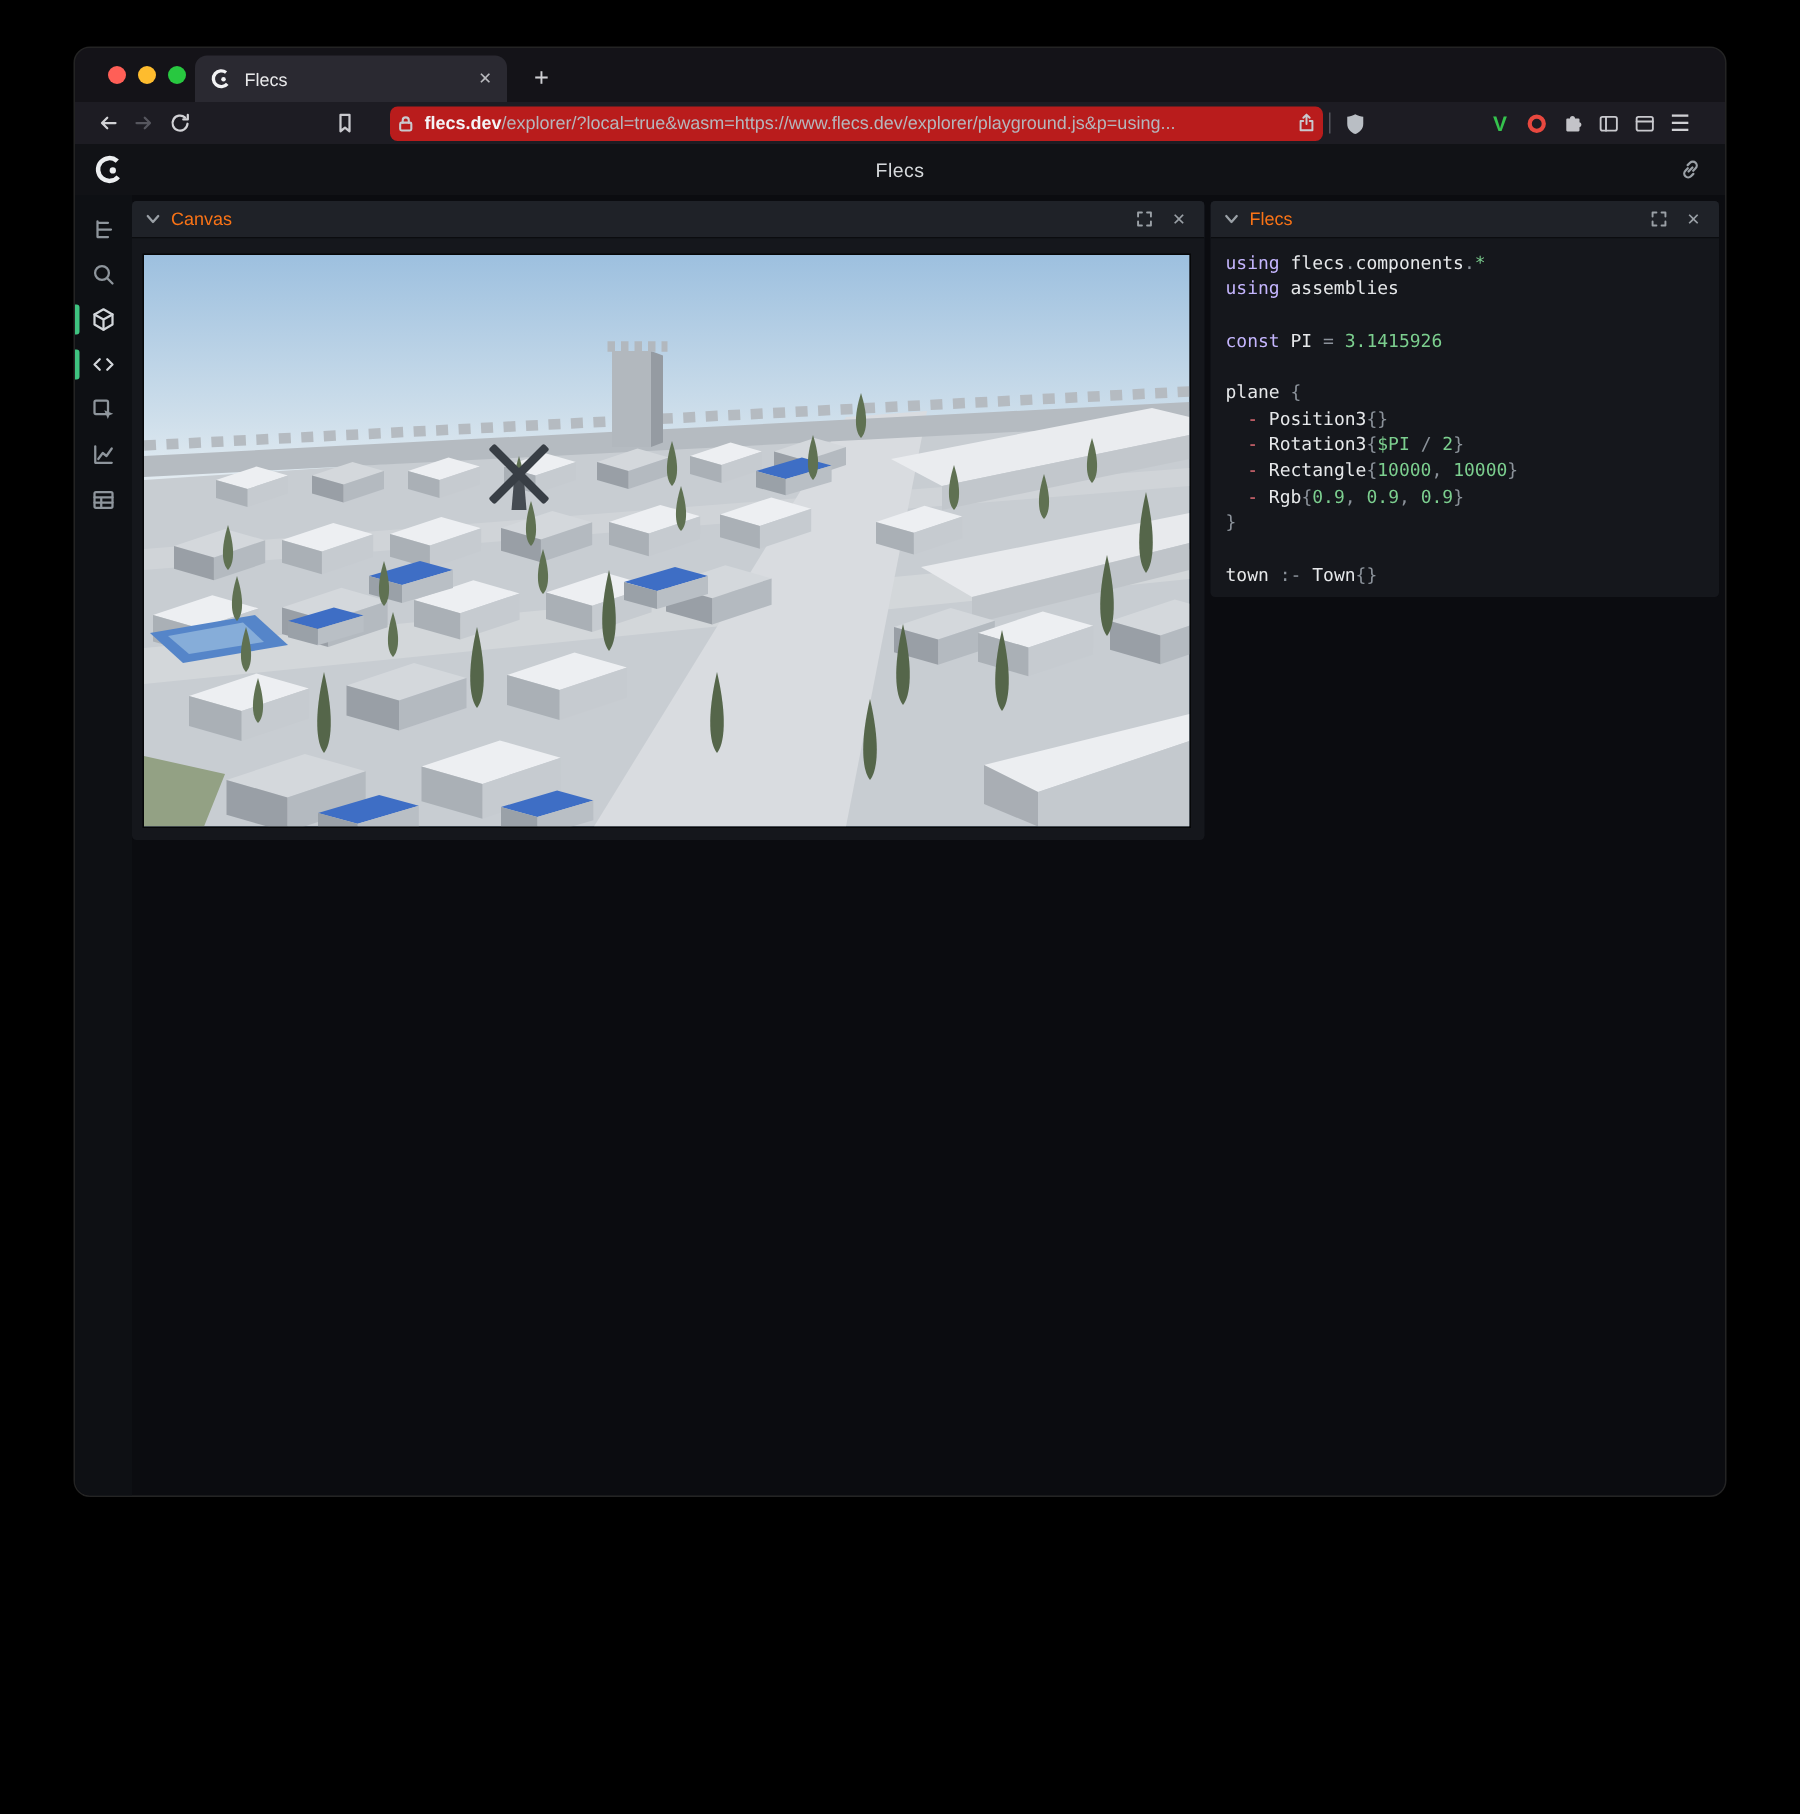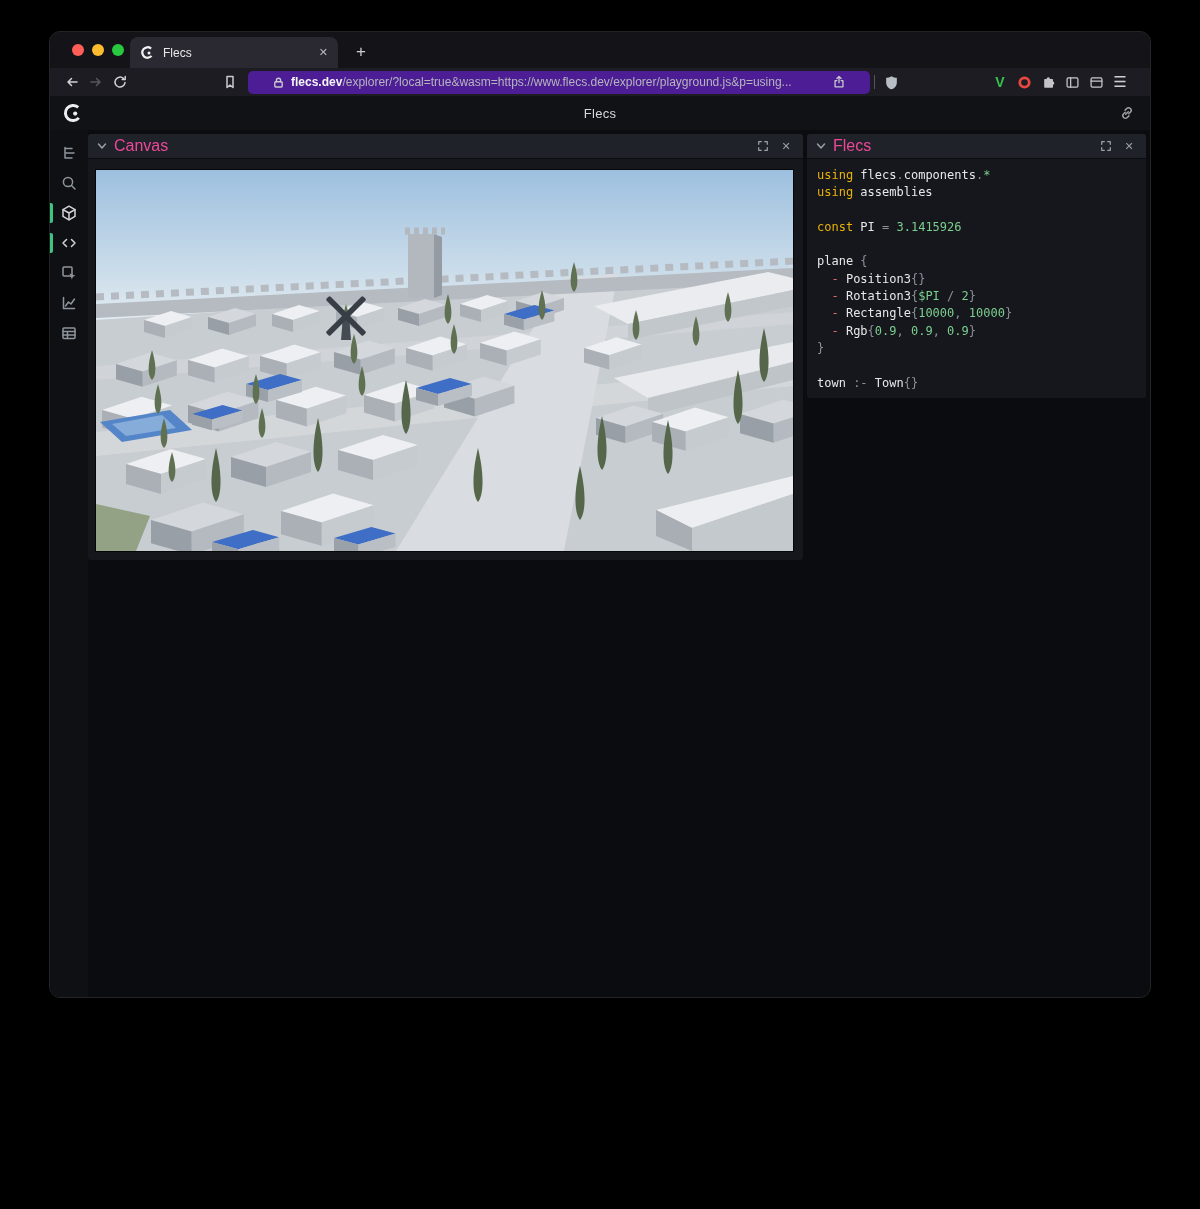--- a/index.html
+++ b/index.html
@@ -12,21 +12,21 @@
   .light{width:12px;height:12px;border-radius:50%}
   .tab{position:absolute;left:80px;top:5px;width:208px;height:31px;background:#2a2931;border-radius:8px 8px 0 0;display:flex;align-items:center;padding:0 10px;gap:8px}
   .tab-label{font-size:12px;color:#e8e8ea;flex:1;white-space:nowrap;overflow:hidden}
   .tab-close{font-size:11px;color:#b9b9be}
   .newtab{position:absolute;left:298px;top:7px;width:26px;height:26px;display:grid;place-items:center;color:#cfcfd3;font-size:17px;border-radius:4px}
 
   
   .navbar{height:28px;background:#1d1c23;display:flex;align-items:center;padding:0 10px}
   .nav-btn{width:24px;height:24px;display:grid;place-items:center;flex:none}
   .nav-gap{width:86px;flex:none}
-  .urlbar{width:622px;height:23px;background:#4c1d95;border-radius:5px;display:flex;align-items:center;padding:0 24px;gap:6px;margin-left:6px;flex:none}
+  .urlbar{width:622px;height:23px;background:#b91c1c;border-radius:5px;display:flex;align-items:center;padding:0 4px;gap:6px;margin-left:18px;flex:none}
   .url-text{flex:1;font-size:12px;color:#b6b6bc;white-space:nowrap;overflow:hidden}
   .url-domain{color:#f4f4f6;font-weight:bold}
   .divider{width:1px;height:14px;background:#55545c;margin:0 4px;flex:none}
   .flex-sp{flex:1}
   .ext-v{color:#35c24d;font-weight:bold;font-size:14px}
   .menu-btn{color:#cfcfd3;font-size:15px;margin-right:8px}
 
   
   .app{position:absolute;top:64px;left:0;right:0;bottom:0;background:#0b0c10}
   .app-header{position:relative;height:34px;background:#111216;display:flex;align-items:center;padding:0 12px}
@@ -37,29 +37,29 @@
   
   .side{position:absolute;left:0;top:0;bottom:0;width:38px;background:#0e1014;display:flex;flex-direction:column;padding-top:8px}
   .side-item{position:relative;height:30px;display:grid;place-items:center}
   .side-item svg{stroke:#8e959c}
   .side-item.active svg{stroke:#d2d6da}
   .side-item.active::before{content:"";position:absolute;left:0;top:5px;width:3px;height:20px;background:#3fc380;border-radius:0 2px 2px 0}
 
   
   .panel{position:absolute;background:#15171c;border-radius:3px;overflow:hidden}
   .panel-head{height:25px;background:#1f2228;display:flex;align-items:center;padding:0 9px;gap:7px;border-bottom:1px solid #0b0c0f}
-  .panel-title{font-size:16px;color:#ec4899}
+  .panel-title{font-size:12px;color:#f97316}
   .ph-sp{flex:1}
   .ph-icon{display:grid;place-items:center;width:16px;height:16px;color:#9aa0a6;font-size:11px}
   .canvas-panel{left:38px;top:4px;width:715px;height:426px}
   .canvas-body{padding:11px 9px 0 8px}
   .scene{display:block;width:697px;height:381px;outline:1px solid #060708;background:#9dc0df}
   .editor-panel{left:757px;top:4px;width:339px;height:264px}
   .code{padding:8px 10px;font-family:"DejaVu Sans Mono",monospace;font-size:12px;line-height:17.3px;white-space:pre}
-  .tok-kw{color:#eab308}
+  .tok-kw{color:#c4b5fd}
   .tok-num{color:#7ccf8f}
   .tok-op{color:#e06c75}
   .tok-pn{color:#8b929a}
   .tok-pl{color:#e6e8ea}
 
   .icon-stroke{fill:none;stroke-width:1.5;stroke-linecap:round;stroke-linejoin:round}
 </style>
 </head>
 <body>
 

